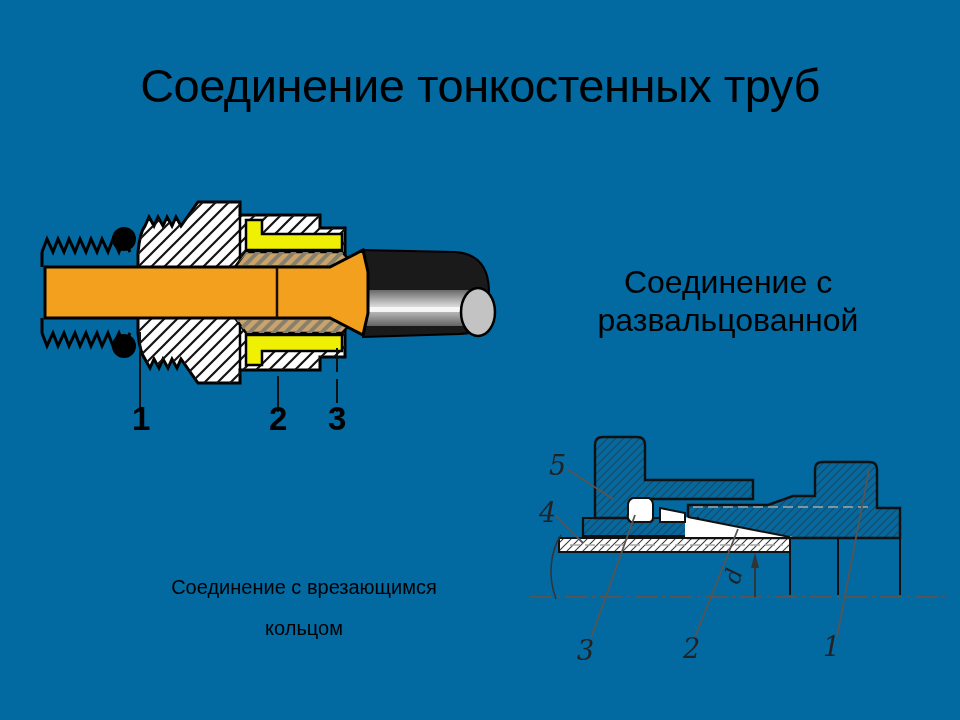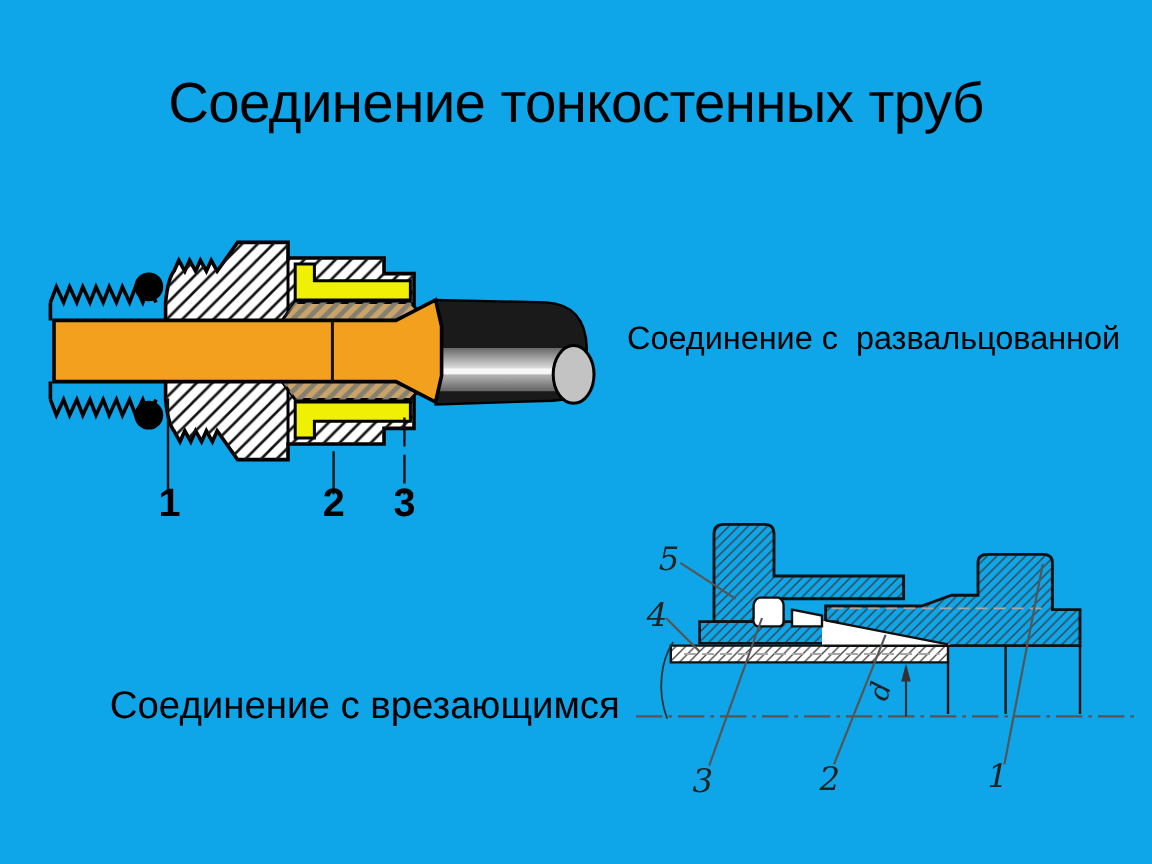--- a/index.html
+++ b/index.html
@@ -1,23 +1,23 @@
 <!DOCTYPE html>
 <html><head>
 <meta charset="utf-8">
 <style>
   html,body{margin:0;padding:0;}
   body{width:960px;height:720px;background:#fff;font-family:"Liberation Sans", sans-serif;position:relative;overflow:hidden;}
-  .slide{position:absolute;inset:0;background:#0ea5e9;}
+  .slide{position:absolute;inset:0;background:#0369a1;}
   .title{position:absolute;left:0;top:58px;width:960px;text-align:center;
          font-size:47px;font-weight:400;color:#000;letter-spacing:-0.5px;margin:0;}
   .caption{position:absolute;text-align:center;color:#000;}
   .caption .cap-line{white-space:pre-wrap;display:block;}
-  .caption-flared{left:498px;top:263px;width:460px;font-size:27px;line-height:38px;}
-  .caption-cutting{left:88px;top:567px;width:432px;font-size:32px;line-height:41px;}
+  .caption-flared{left:498px;top:263px;width:460px;font-size:32px;line-height:38px;}
+  .caption-cutting{left:88px;top:567px;width:432px;font-size:20px;line-height:41px;}
   .diag1{position:absolute;left:30px;top:180px;width:470px;height:265px;}
   .diag2{position:absolute;left:525px;top:425px;width:430px;height:280px;}
   svg text.part-num{font-family:"Liberation Sans",sans-serif;font-weight:700;font-size:33px;fill:#000;}
   svg text.part-ital{font-family:"DejaVu Serif",serif;font-style:italic;font-size:27px;fill:#222;}
   svg text.dim-ital{font-family:"DejaVu Serif",serif;font-style:italic;font-size:23px;fill:#222;}
 </style>
 </head>
 <body>
 
 <div class="slide">
@@ -156,15 +156,16 @@
 
     <text class="part-ital" x="24" y="50">5</text>
     <text class="part-ital" x="14" y="97">4</text>
     <text class="part-ital" x="52" y="235">3</text>
     <text class="part-ital" x="158" y="233">2</text>
     <text class="part-ital" x="298" y="231">1</text>
   </svg>
 
   <div class="caption caption-cutting">
     <span class="cap-line">Соединение с врезающимся</span>
+    <span class="cap-line">кольцом</span>
   </div>
 
 </div>
 
 </body></html>

